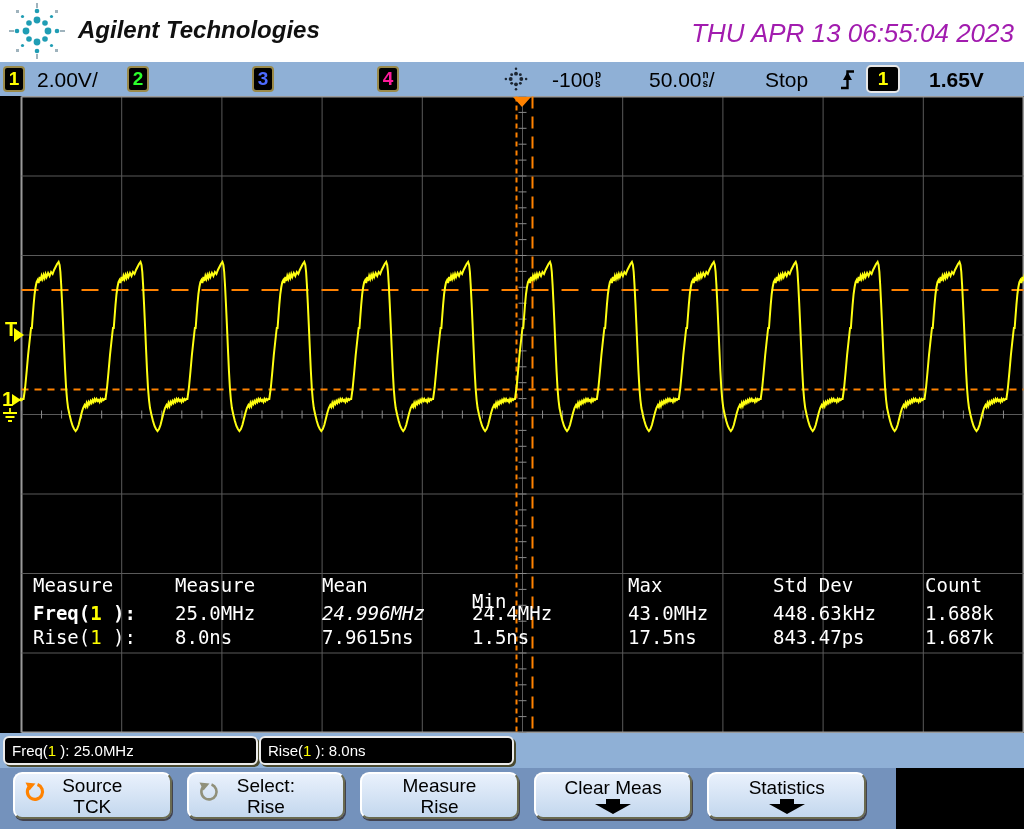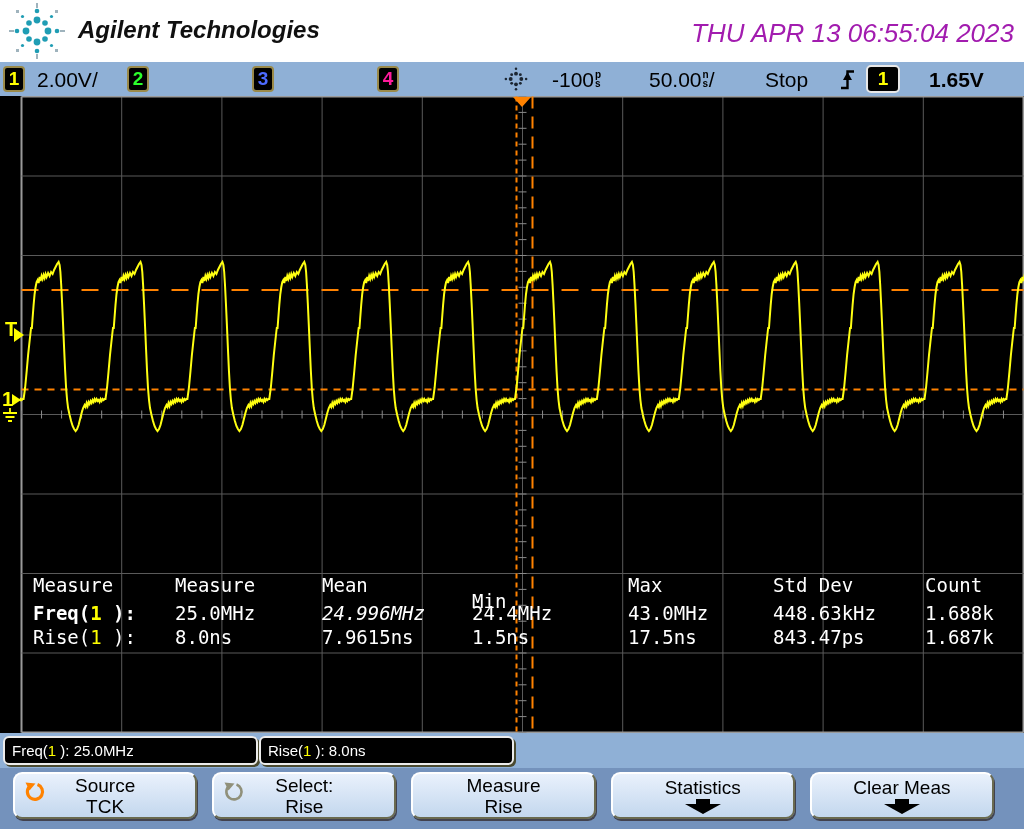--- a/index.html
+++ b/index.html
@@ -37,21 +37,21 @@
   .mcell .chnum{color:#ffff00;}
 
   
   #readoutbar{position:absolute;left:0;top:733px;width:1024px;height:35px;background:#8fb0d6;}
   .readout-box{position:absolute;top:3px;height:25px;width:244px;background:#000;
                border:2px solid #ececec;border-radius:6px;box-shadow:2px 2px 0 #4a4a30;
                color:#fff;font-size:15px;line-height:25px;padding-left:7px;white-space:pre;}
   .readout-box .chnum{color:#ffff00;}
 
   
-  #softkeys{position:absolute;left:0;top:768px;width:1024px;height:61px;background:#7492bc;
+  #softkeys{position:absolute;left:0;top:768px;width:896px;height:61px;background:#7492bc;
             display:flex;gap:15px;padding:4px 30px 0 13px;box-sizing:border-box;}
   .softkey{flex:1;height:47px;position:relative;border-radius:9px;
            background:linear-gradient(#e9f1fc,#c3d7ee);
            border-top:2px solid #ffffff;border-left:2px solid #ffffff;
            border-right:2px solid #6a6a50;border-bottom:2px solid #6a6a50;
            box-shadow:1px 2px 0 #42424e;cursor:pointer;
            display:flex;flex-direction:column;align-items:center;justify-content:center;
            font-size:19px;line-height:21px;color:#000;text-align:center;box-sizing:border-box;}
   .softkey .rotary{position:absolute;left:9px;top:7px;width:22px;height:22px;}
   .downarrow{margin-top:1px;}
@@ -314,26 +314,26 @@
         <polygon points="1.5,1.5 11.5,2.5 5.5,9.5" fill="#90907a"></polygon>
       </svg>
       <div>Select:</div>
       <div>Rise</div>
     </div>
     <div class="softkey">
       <div>Measure</div>
       <div>Rise</div>
     </div>
     <div class="softkey">
+      <div>Clear Meas</div>
+      <svg class="downarrow" width="38" height="15" viewBox="0 0 38 15">
+        <polygon points="12,0 26,0 26,5 37,5 19,15 1,5 12,5" fill="#000"></polygon>
+      </svg>
+    </div>
+    <div class="softkey">
       <div>Statistics</div>
       <svg class="downarrow" width="38" height="15" viewBox="0 0 38 15">
         <polygon points="12,0 26,0 26,5 37,5 19,15 1,5 12,5" fill="#000"></polygon>
       </svg>
     </div>
-    <div class="softkey">
-      <div>Clear Meas</div>
-      <svg class="downarrow" width="38" height="15" viewBox="0 0 38 15">
-        <polygon points="12,0 26,0 26,5 37,5 19,15 1,5 12,5" fill="#000"></polygon>
-      </svg>
-    </div>
   </div>
 
 </div>
 
 </body></html>

